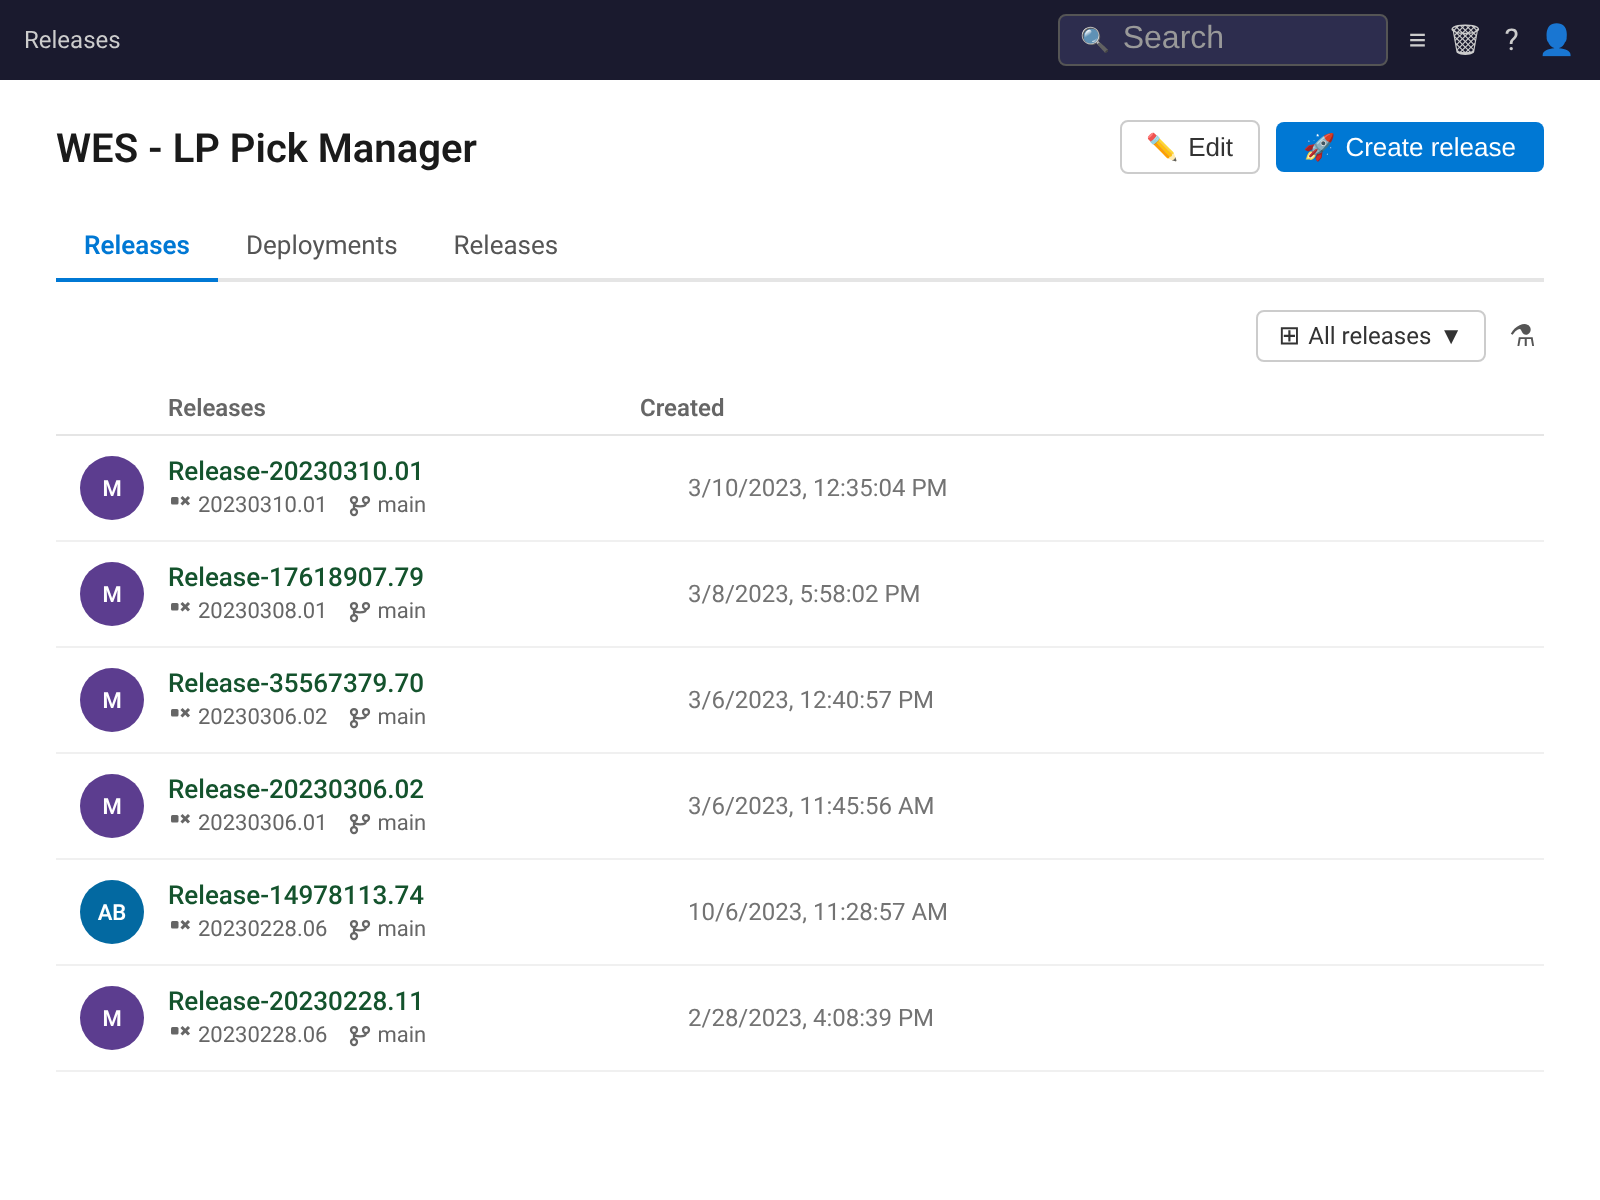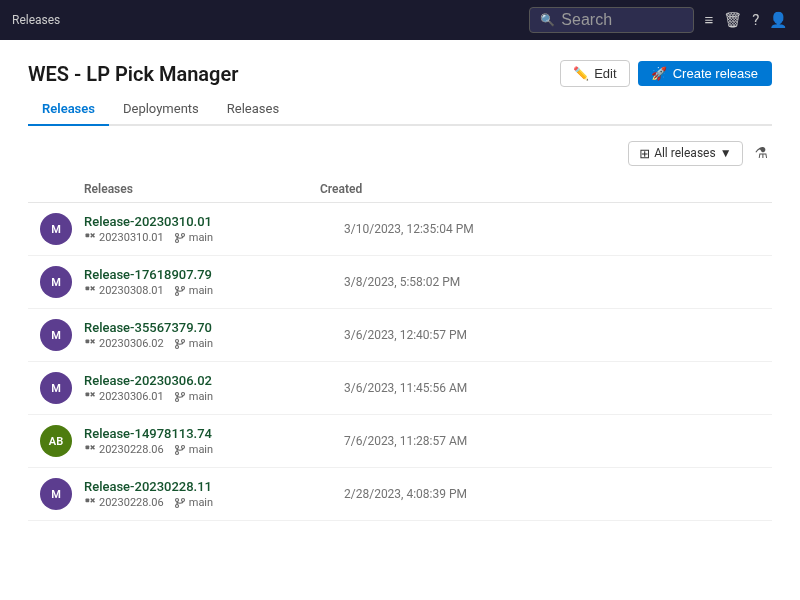--- a/index.html
+++ b/index.html
@@ -59,21 +59,21 @@
     
     .content {
       padding: 20px 28px;
     }
 
     
     .page-header {
       display: flex;
       align-items: center;
       justify-content: space-between;
-      margin-bottom: 6px;
+      margin-bottom: 21px;
     }
     .page-title {
       font-size: 20px;
       font-weight: 600;
       color: #1a1a1a;
     }
     .header-buttons {
       display: flex;
       gap: 8px;
       align-items: center;
@@ -180,21 +180,21 @@
       border-radius: 50%;
       display: flex;
       align-items: center;
       justify-content: center;
       font-size: 11px;
       font-weight: 600;
       color: #fff;
       flex-shrink: 0;
     }
     .avatar-m { background: #5c3d8f; }
-    .avatar-ab { background: #4d7c0f; }
+    .avatar-ab { background: #0369a1; }
 
     .release-info { flex: 0 0 248px; }
     .release-link {
       color: #14532d;
       text-decoration: none;
       font-size: 13px;
       font-weight: 500;
       display: block;
       cursor: pointer;
     }
@@ -394,21 +394,21 @@
           <svg width="12" height="12" viewBox="0 0 16 16" fill="none" stroke="#666" stroke-width="1.5">
                 <circle cx="4" cy="4" r="2"></circle>
                 <circle cx="4" cy="12" r="2"></circle>
                 <circle cx="12" cy="4" r="2"></circle>
                 <path d="M4 6v4M4 6c0 3 8 3 8 0"></path>
               </svg>
           main
         </span>
       </div>
     </div>
-    <div class="release-created">7/6/2023, 11:28:57 AM</div>
+    <div class="release-created">10/6/2023, 11:28:57 AM</div>
   </div>
       <div class="release-row">
     <div class="avatar avatar-m">M</div>
     <div class="release-info">
       <a class="release-link">Release-20230228.11</a>
       <div class="release-meta">
         <span class="meta-item">
           <svg width="12" height="12" viewBox="0 0 16 16" fill="#666">
                 <rect x="2" y="2" width="5" height="5" rx="1"></rect>
                 <line x1="9" y1="2" x2="14" y2="7" stroke="#666" stroke-width="2"></line>

